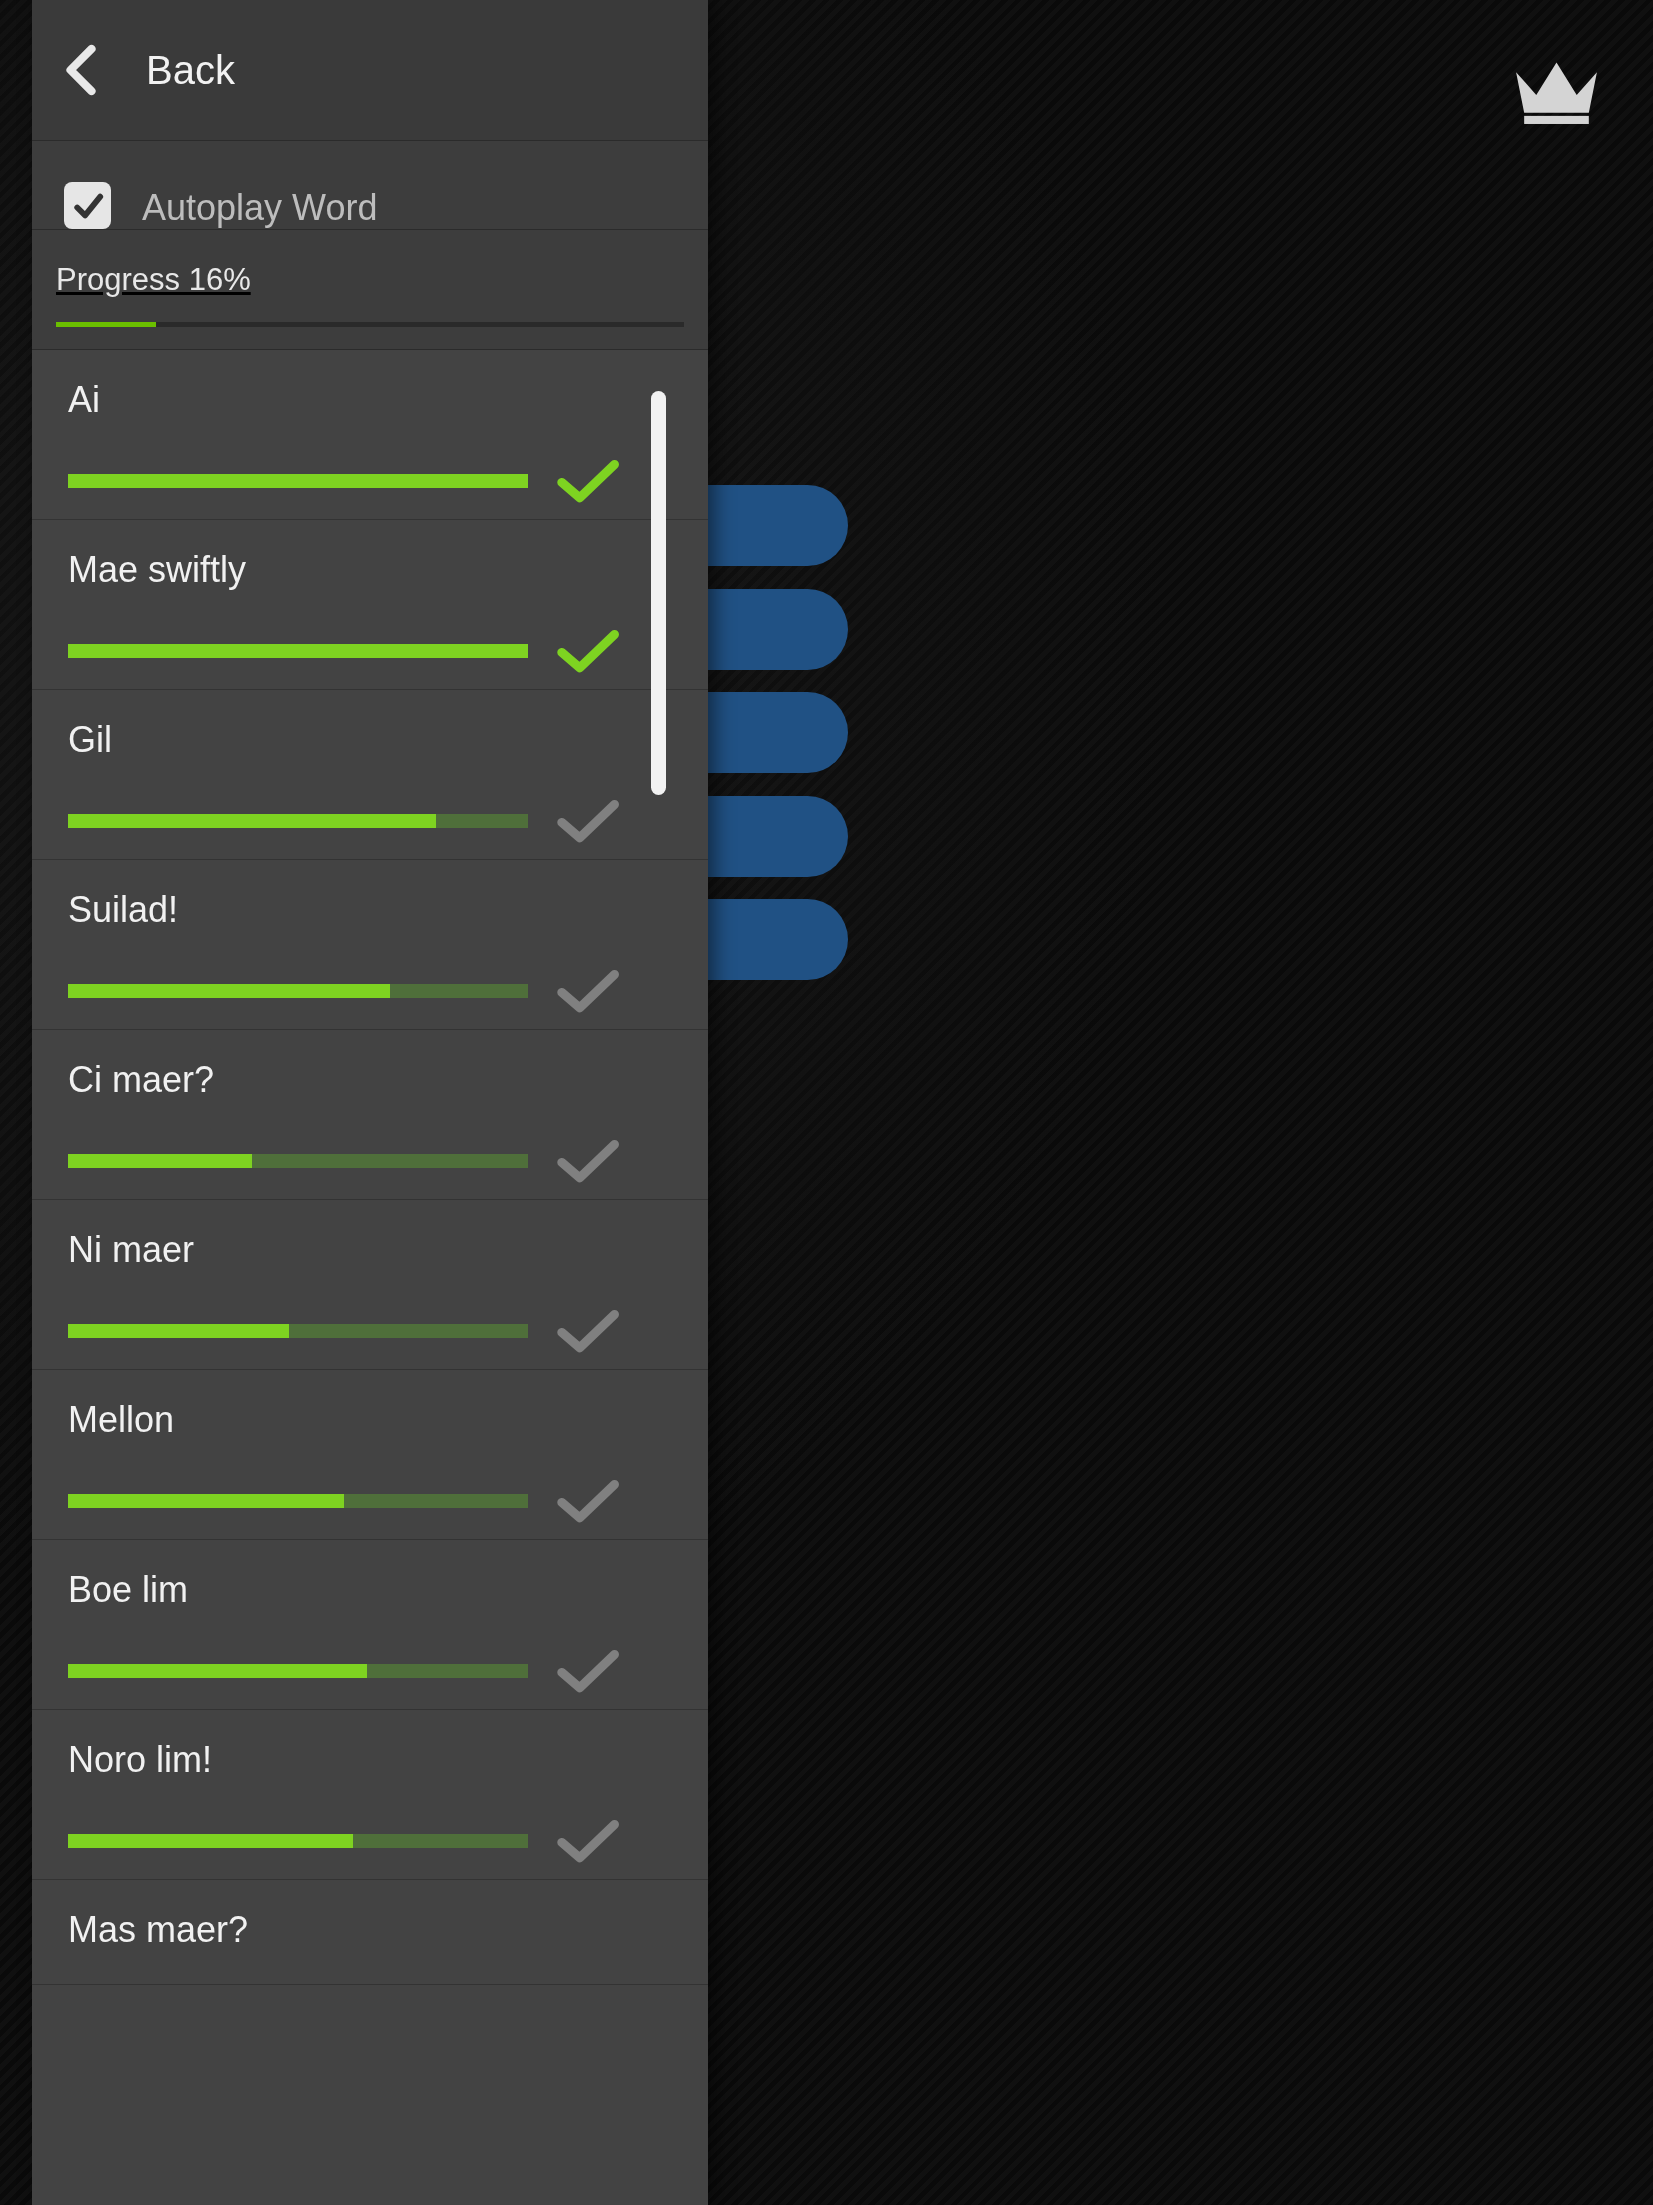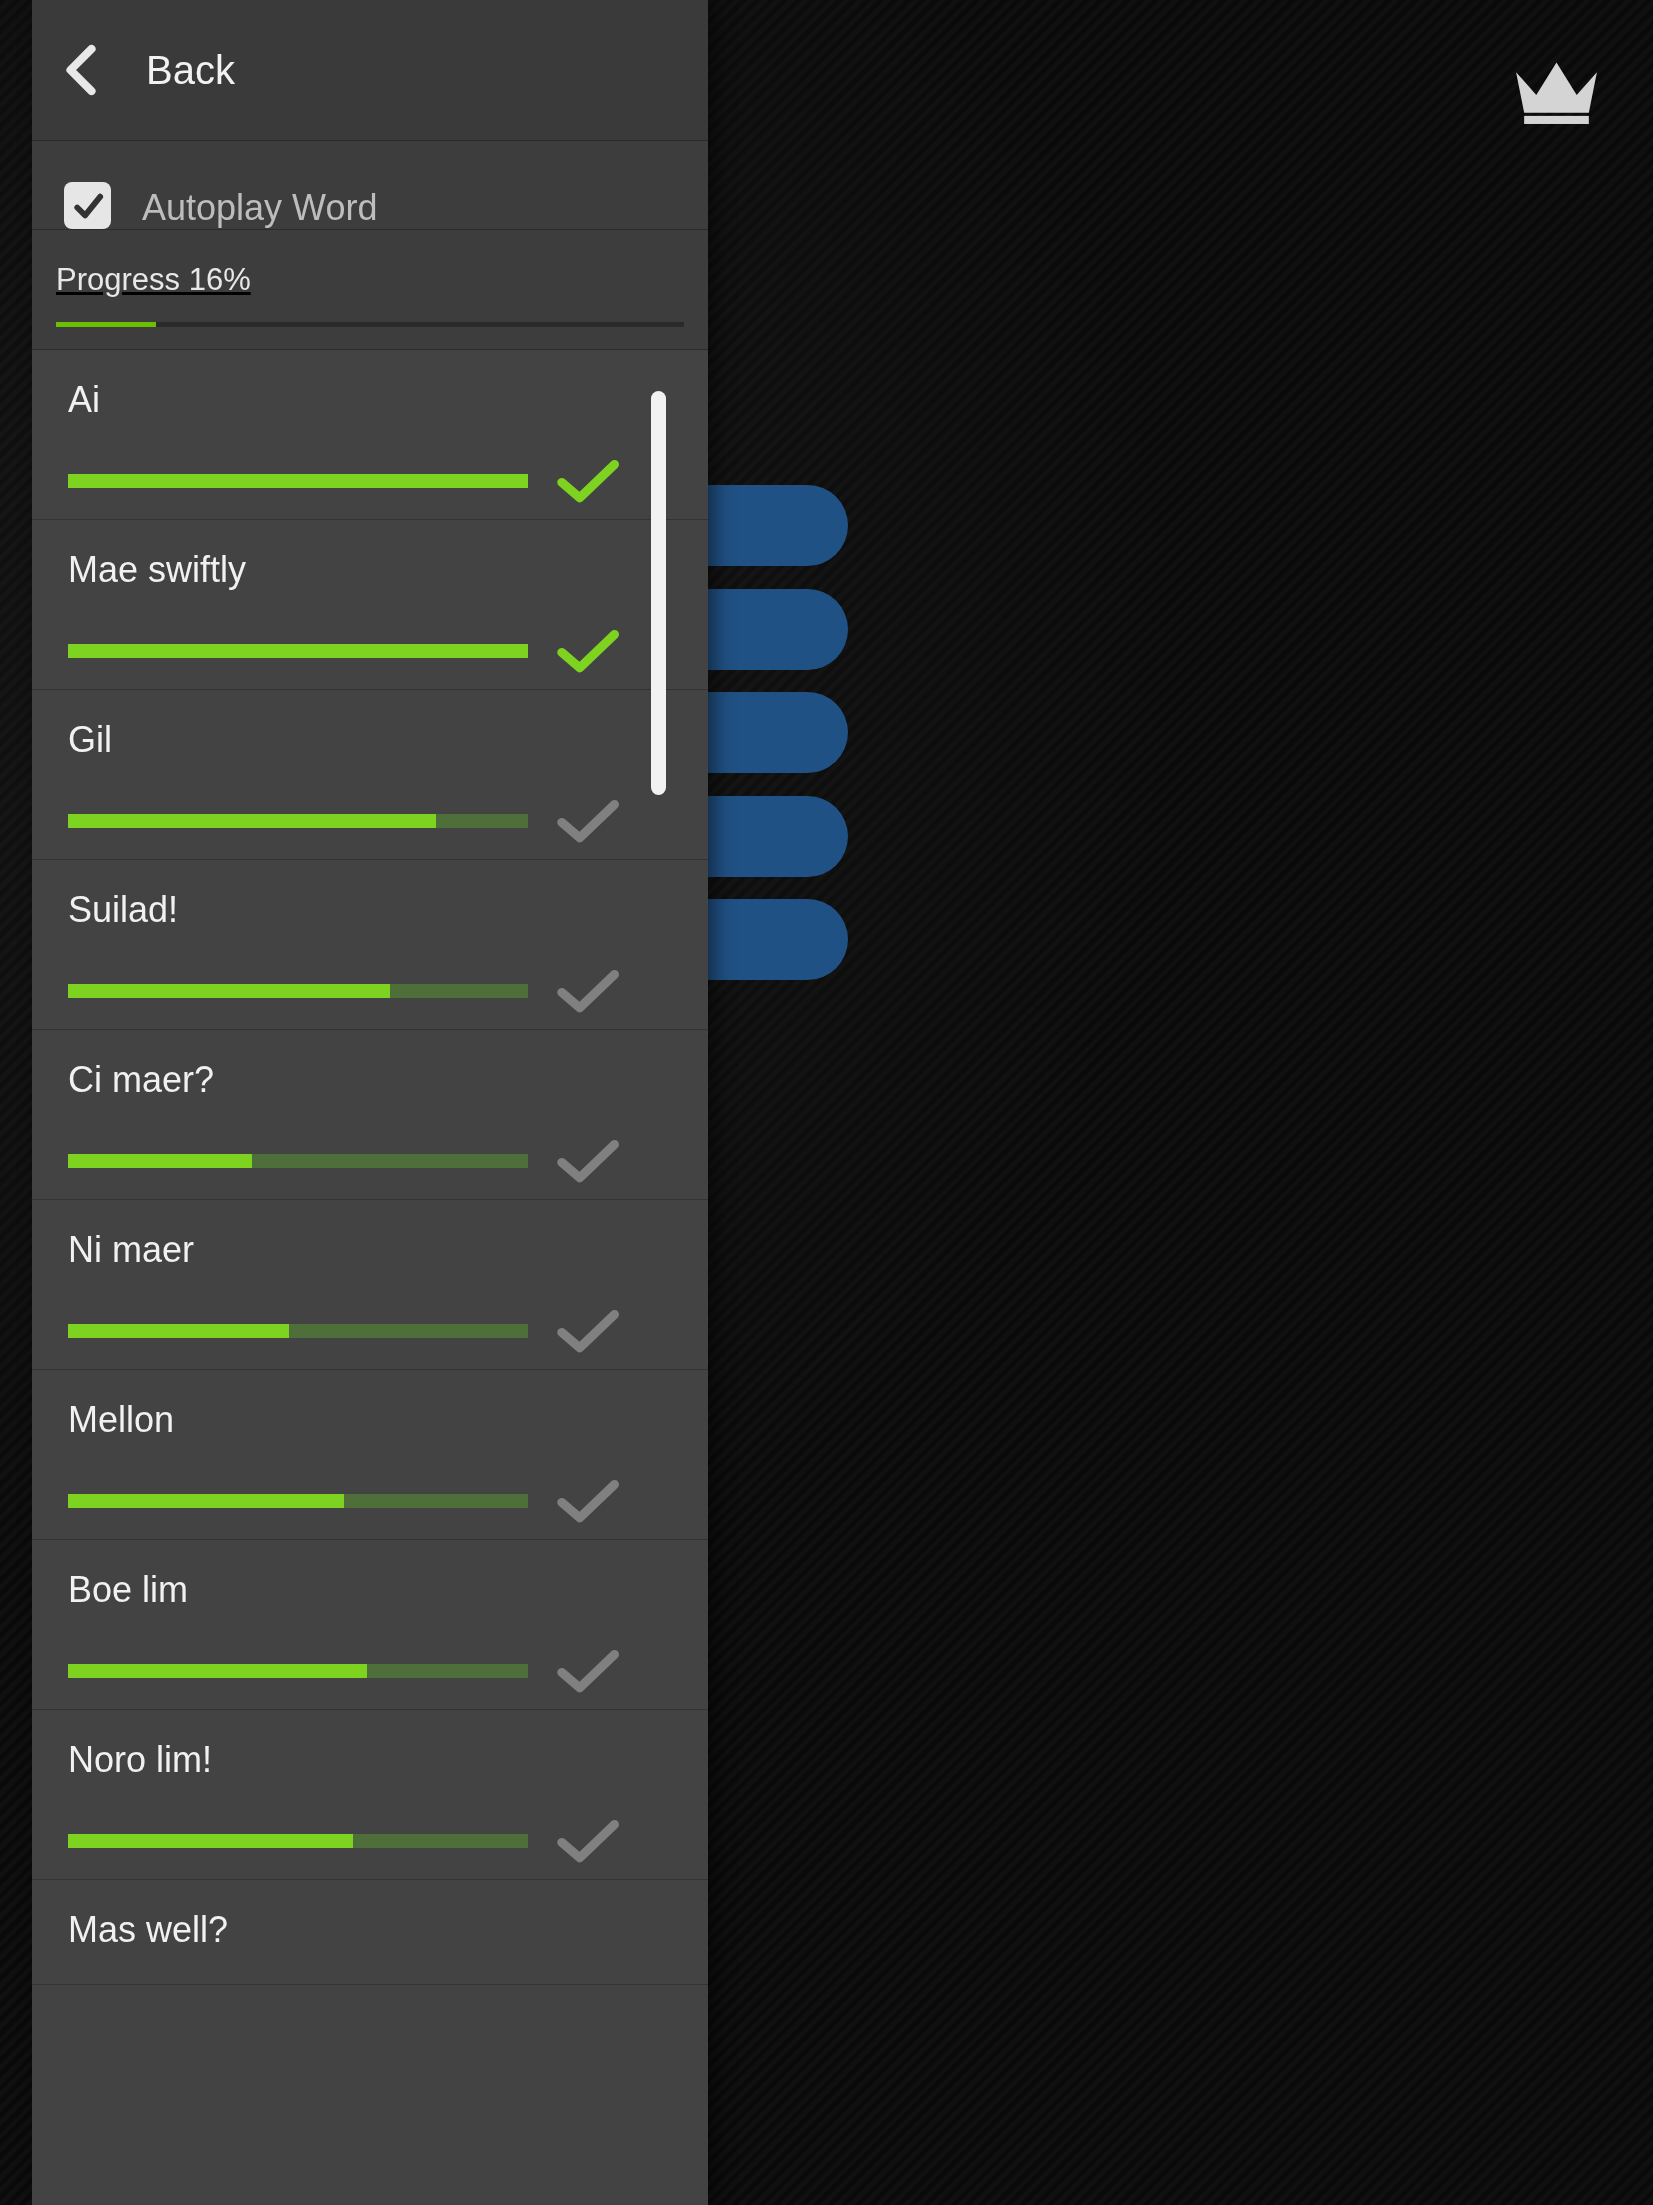--- a/index.html
+++ b/index.html
@@ -362,19 +362,19 @@
         <div class="word-row">
           <div class="word-bar">
             <div class="wfill" style="width: 62%;"></div>
           </div>
           <div class="word-check check-todo"><svg viewBox="0 0 100 70">
               <polyline points="10,38 38,62 92,10"></polyline>
             </svg></div>
         </div>
       </div>
       <div class="word-item cut">
-        <div class="word-label">Mas well?</div>
+        <div class="word-label">Mas maer?</div>
       </div>
     </div>
 </div>
 
 <div class="scroll-thumb"></div>
 
 
 </body></html>

